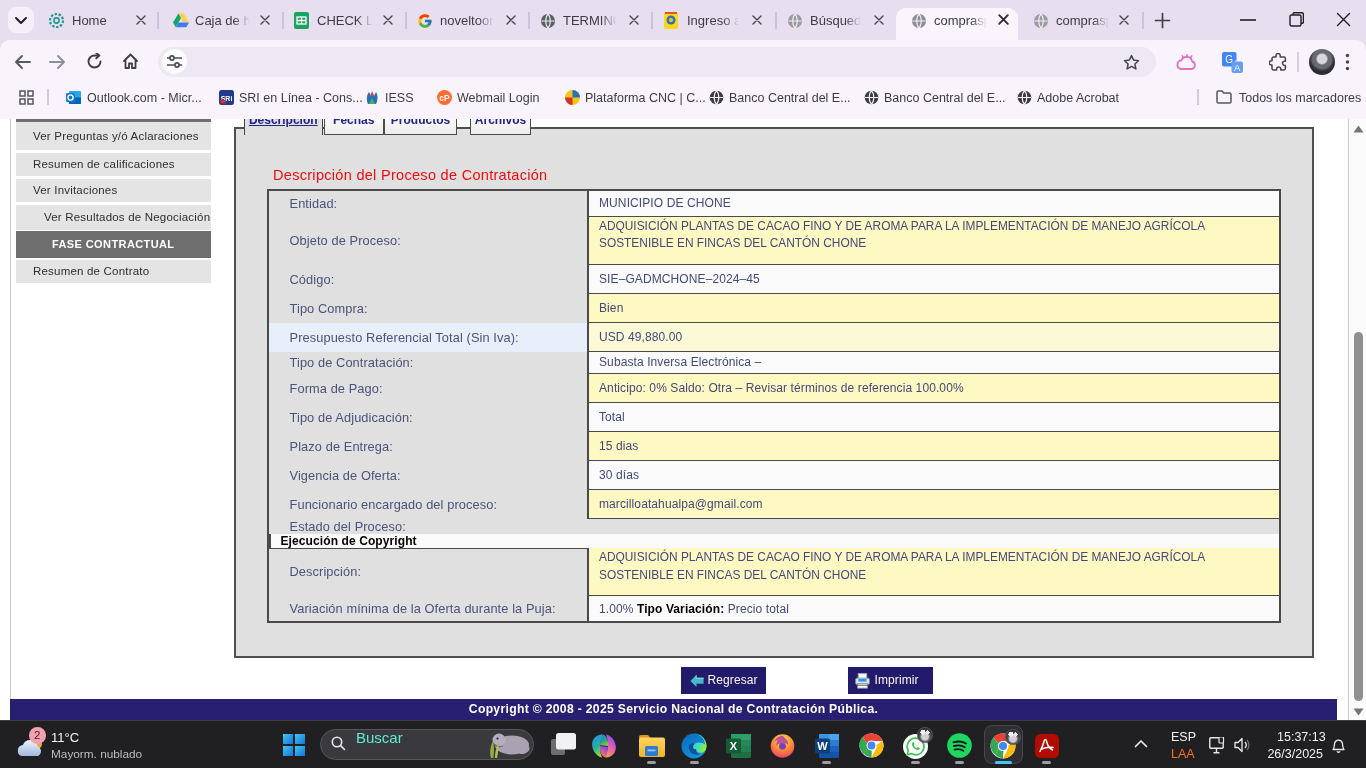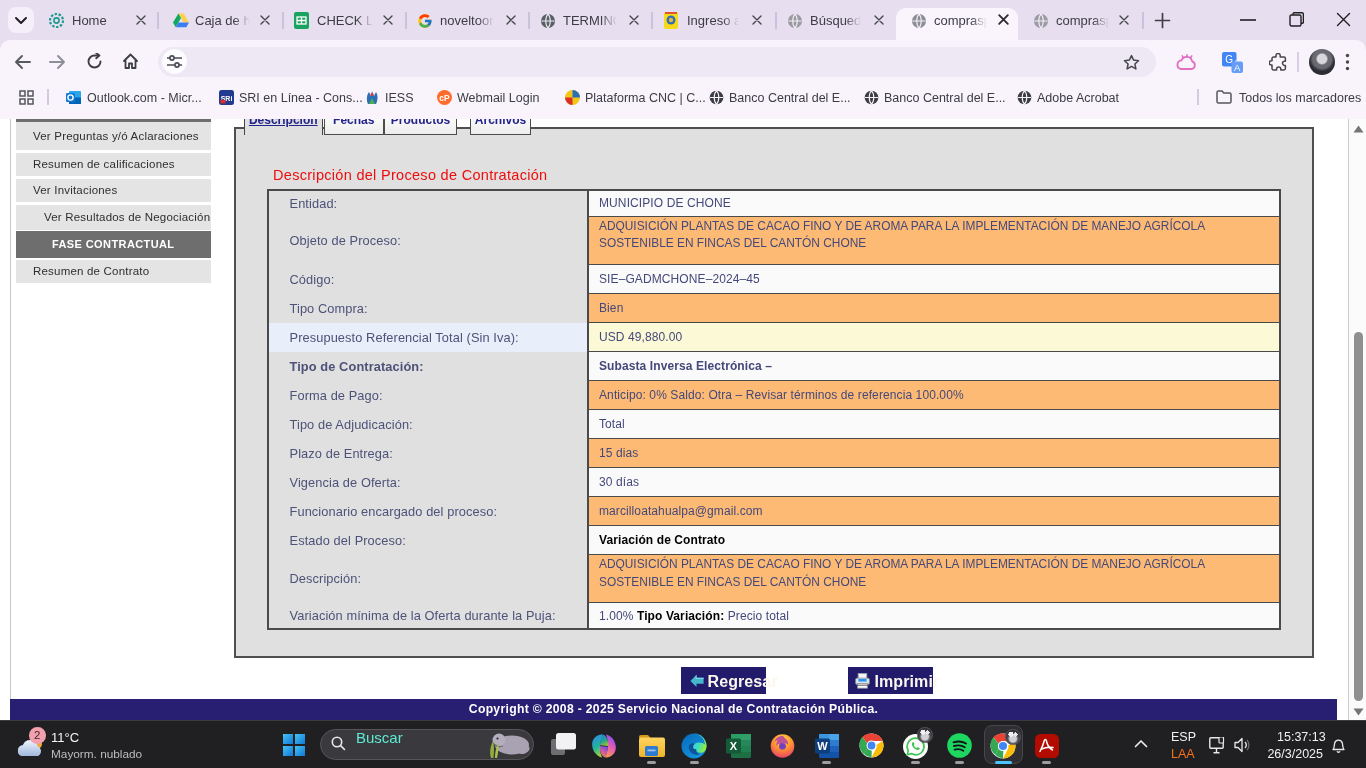--- a/index.html
+++ b/index.html
@@ -313,21 +313,21 @@
         <div class="val vodd">SIE–GADMCHONE–2024–45</div>
       </div>
     <div class="trow" style="height:29px;">
         <div class="lbl">Tipo Compra:</div>
         <div class="val veven">Bien</div>
       </div>
     <div class="trow" style="height:29px;">
         <div class="lbl hl">Presupuesto Referencial Total (Sin Iva):</div>
         <div class="val vyel">USD 49,880.00</div>
       </div>
-    <div class="trow" style="height:29px;font-weight:bold;">
+    <div class="trow" style="height:22px;">
         <div class="lbl">Tipo de Contratación:</div>
         <div class="val vodd">Subasta Inversa Electrónica –</div>
       </div>
     <div class="trow" style="height:29px;">
         <div class="lbl">Forma de Pago:</div>
         <div class="val veven">Anticipo: 0% Saldo: Otra – Revisar términos de referencia 100.00%</div>
       </div>
     <div class="trow" style="height:29px;">
         <div class="lbl">Tipo de Adjudicación:</div>
         <div class="val vodd">Total</div>
@@ -337,23 +337,23 @@
         <div class="val veven">15 dias</div>
       </div>
     <div class="trow" style="height:29px;">
         <div class="lbl">Vigencia de Oferta:</div>
         <div class="val vodd">30 días</div>
       </div>
     <div class="trow" style="height:29px;">
         <div class="lbl">Funcionario encargado del proceso:</div>
         <div class="val veven">marcilloatahualpa@gmail.com</div>
       </div>
-    <div class="trow" style="height:29px;">
+    <div class="trow" style="height:29px;flex-direction:column;">
         <div class="lbl">Estado del Proceso:</div>
-        <div class="val vodd" style="color:#000;font-weight:bold;letter-spacing:0.1px;">Variación de Contrato</div>
+        <div class="val vodd" style="color:#000;font-weight:bold;letter-spacing:0.1px;">Ejecución de Copyright</div>
       </div>
     <div class="trow" style="height:48px;">
         <div class="lbl">Descripción:</div>
         <div class="val veven ml">ADQUISICIÓN PLANTAS DE CACAO FINO Y DE AROMA PARA LA IMPLEMENTACIÓN DE MANEJO AGRÍCOLA<br>SOSTENIBLE EN FINCAS DEL CANTÓN CHONE</div>
       </div>
     <div class="trow" style="height:25.5px;">
         <div class="lbl">Variación mínima de la Oferta durante la Puja:</div>
         <div class="val vodd" style="border-bottom:none;">1.00% <b style="color:#000;">&nbsp;Tipo Variación:</b>&nbsp;Precio total</div>
       </div>
   </div>
@@ -392,24 +392,24 @@
   .tlab { top:13px; height:17px; overflow:hidden; white-space:nowrap; }
   .fade { top:11px; width:20px; height:18px; background:linear-gradient(90deg,rgba(231,222,240,0),#e7def0 80%); }
   .sbi { left:16px; width:194.5px; white-space:nowrap; background:#e4e4e4; color:#2f2f2f; font-size:11.5px; letter-spacing:0.2px; display:flex; align-items:center; padding-left:17px; }
   .tabh { top:1px; height:22.8px; background:linear-gradient(#ffffff, #ededed); border:1.6px solid #4c4c4c; border-top:none; z-index:4; display:flex; align-items:flex-end; justify-content:center; font-size:12px; font-weight:bold; color:#23238c; }
   .tabh span { margin-bottom:7px; }
   .trow { display:flex; }
   .lbl { width:318.5px; color:#4d5278; font-size:12.8px; letter-spacing:0.1px; display:flex; align-items:center; padding-left:21px; }
   .hl { background:#e9eefb; }
   .val { flex:1; border-left:2px solid #4a4a4a; border-bottom:1.5px solid #4a4a4a; color:#44487a; font-size:12px; letter-spacing:0.1px; display:flex; align-items:center; padding-left:10px; }
   .vodd { background:#fafafa; }
-  .veven { background:#fdba74; }
+  .veven { background:#fef9c3; }
   .vyel { background:#fcfad6; }
   .ml { line-height:17.7px; font-size:11.9px; letter-spacing:0px; align-items:flex-start; padding-top:1px; }
-  .btn { height:26.5px; background:#221a6b; color:#fbf7ed; font-weight:bold; font-size:16px; z-index:3; letter-spacing:0.1px; }
+  .btn { height:26.5px; background:#221a6b; color:#fbf7ed; font-weight:normal; font-size:12px; z-index:3; letter-spacing:0.1px; }
 </style>
 
 <div class="abs" id="taskbar" style="left:0;top:720px;width:1366px;height:48px;background:#202023;border-top:1px solid #3c3c40;color:#fff;font-size:12.5px;">
 
   <svg class="abs" style="left:16px;top:15px;" width="29" height="21" viewBox="0 0 29 21">
     <circle cx="21" cy="8" r="5" fill="#f2a93b"></circle>
     <path d="M6 20 A5.5 5.5 0 0 1 7 9.2 A7.5 7.5 0 0 1 21.5 10.5 A5 5 0 0 1 21 20 Z" fill="#c9d8ef"></path>
     <path d="M6 20 A5.5 5.5 0 0 1 7 9.2 A7.5 7.5 0 0 1 21.5 10.5 A5 5 0 0 1 21 20 Z" fill="url(#cldg)"></path>
     <defs>
         <linearGradient id="cldg" x1="0" y1="0" x2="0" y2="1">

